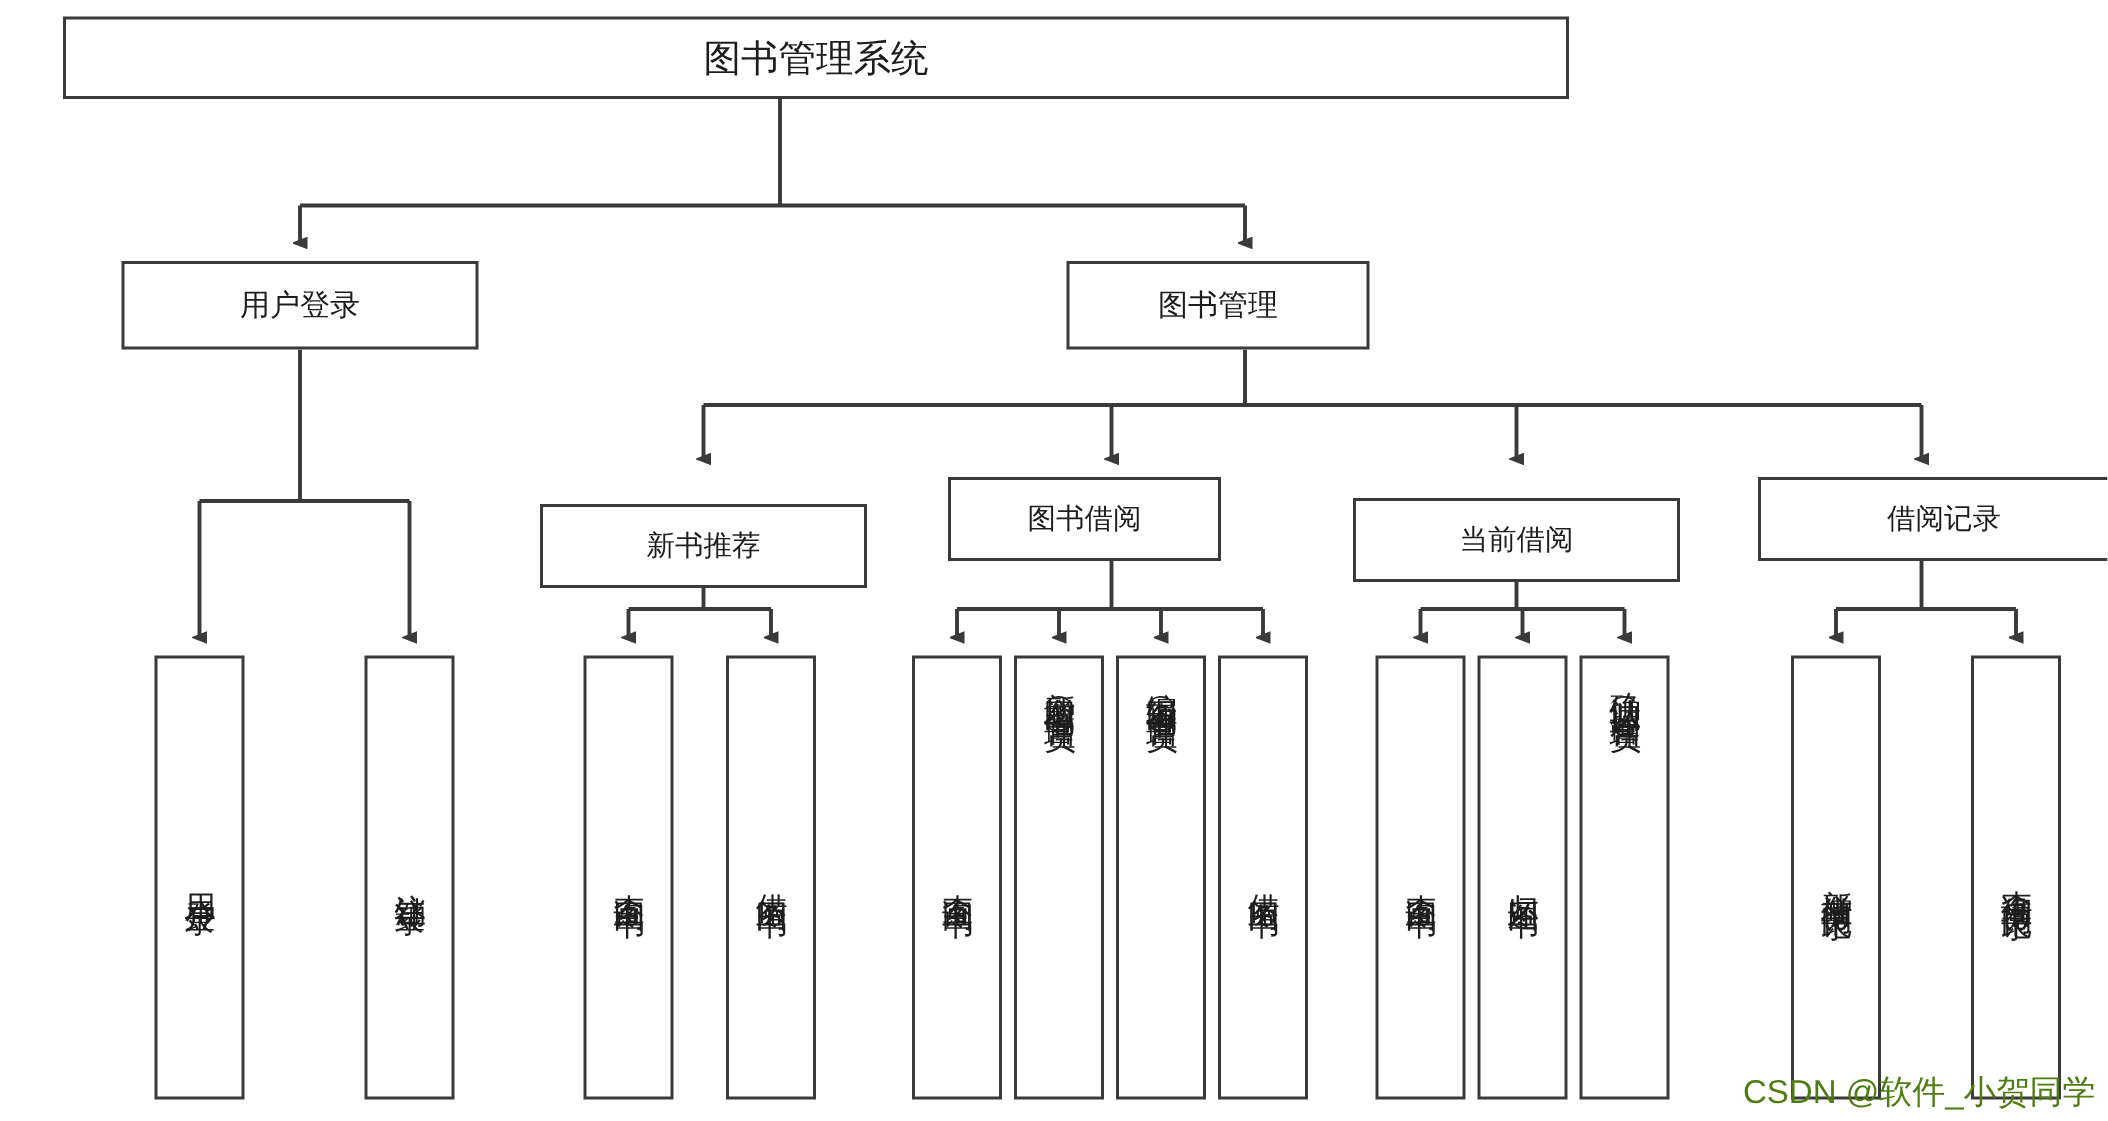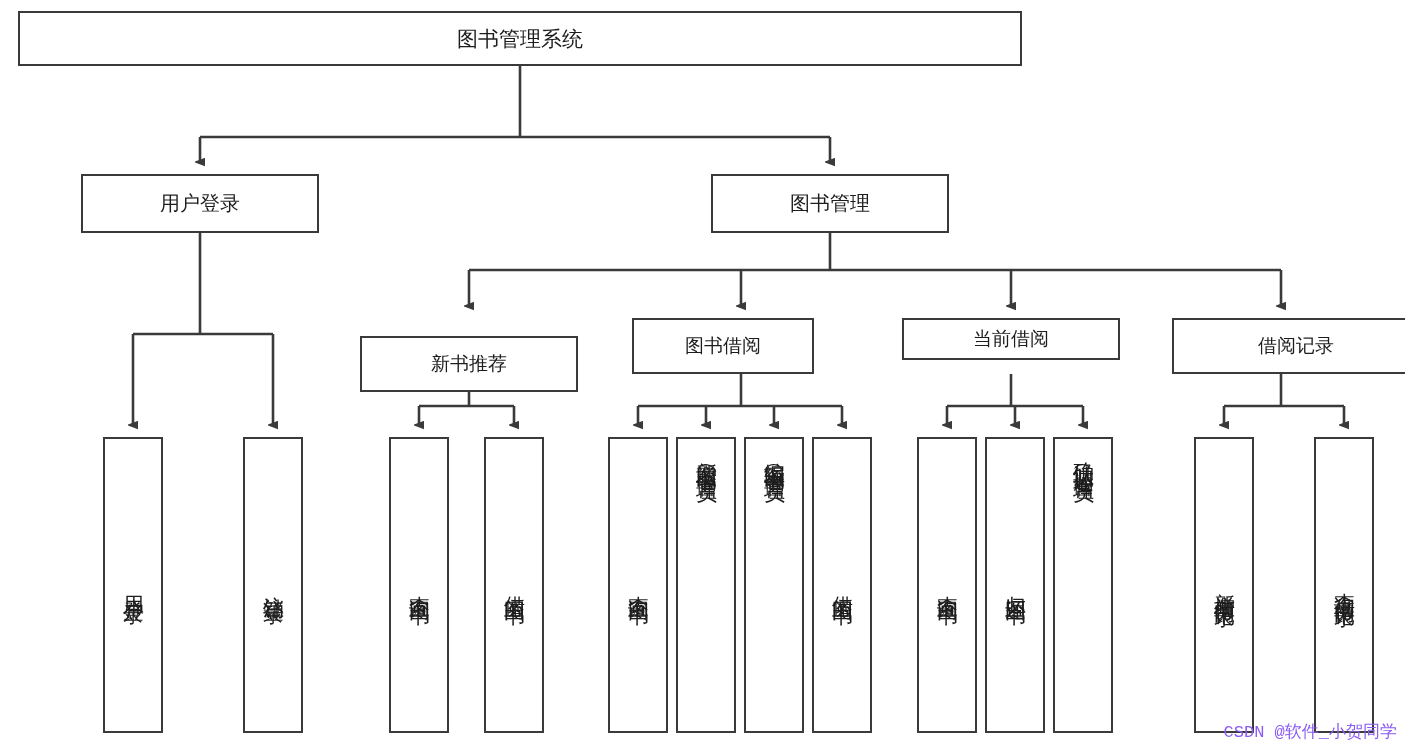--- a/index.html
+++ b/index.html
@@ -31,21 +31,22 @@
     box-sizing: border-box;
     background: #ffffff;
     border: 2px solid #3a3a3a;
     display: flex;
     align-items: center;
     justify-content: center;
     color: #1d1d1d;
     z-index: 2;
   }
   .node.root {
-    font-size: 21px;
+    font-size: 25px;
+    margin-left: 24px;
   }
   .node.level1 {
     font-size: 20px;
   }
   .node.level2 {
     font-size: 19px;
   }
   .node.leaf {
     writing-mode: vertical-rl;
     text-orientation: upright;
@@ -61,25 +62,25 @@
     justify-content: center;
   }
   .node-label {
     display: block;
     white-space: nowrap;
   }
   #watermark {
     position: absolute;
     right: 8px;
     bottom: 4px;
-    font-size: 17px;
-    color: #8b5cf6;
+    font-size: 22px;
+    color: #4d7c0f;
     z-index: 5;
     white-space: nowrap;
-    font-family: Liberation Mono, monospace;
+    font-family: Liberation Sans, sans-serif;
   }
 </style>
 </head>
 <body>
 
 <div id="diagram-root">
 
   <svg id="edge-layer" viewBox="0 0 1405 747" width="1405" height="747" xmlns="http://www.w3.org/2000/svg">
     <defs>
       <marker id="arrow-head" markerWidth="10" markerHeight="10" refX="4.2" refY="5" orient="auto" markerUnits="userSpaceOnUse">
@@ -123,31 +124,31 @@
       </g>
   </svg>
 
   <div class="node root" style="left: 18px; top: 11px; width: 1004px; height: 55px;">
     <span class="node-label">图书管理系统</span>
   </div>
 
   <div class="node level1" style="left: 81px; top: 174px; width: 238px; height: 59px;">
     <span class="node-label">用户登录</span>
   </div>
-  <div class="node level1" style="left: 711px; top: 174px; width: 238px; height: 59px;">
+  <div class="node level1" style="left: 711px; top: 174px; width: 202px; height: 59px;">
     <span class="node-label">图书管理</span>
   </div>
 
   <div class="node level2" style="left: 360px; top: 336px; width: 218px; height: 56px;">
     <span class="node-label">新书推荐</span>
   </div>
   <div class="node level2" style="left: 632px; top: 318px; width: 182px; height: 56px;">
     <span class="node-label">图书借阅</span>
   </div>
-  <div class="node level2" style="left: 902px; top: 318px; width: 218px; height: 42px;">
+  <div class="node level2" style="left: 902px; top: 332px; width: 218px; height: 56px;">
     <span class="node-label">当前借阅</span>
   </div>
   <div class="node level2" style="left: 1172px; top: 318px; width: 248px; height: 56px;">
     <span class="node-label">借阅记录</span>
   </div>
 
   <div class="node leaf center" style="left: 103px; top: 437px; width: 60px; height: 296px;">
     <span class="node-label">用户登录</span>
   </div>
   <div class="node leaf center" style="left: 243px; top: 437px; width: 60px; height: 296px;">

